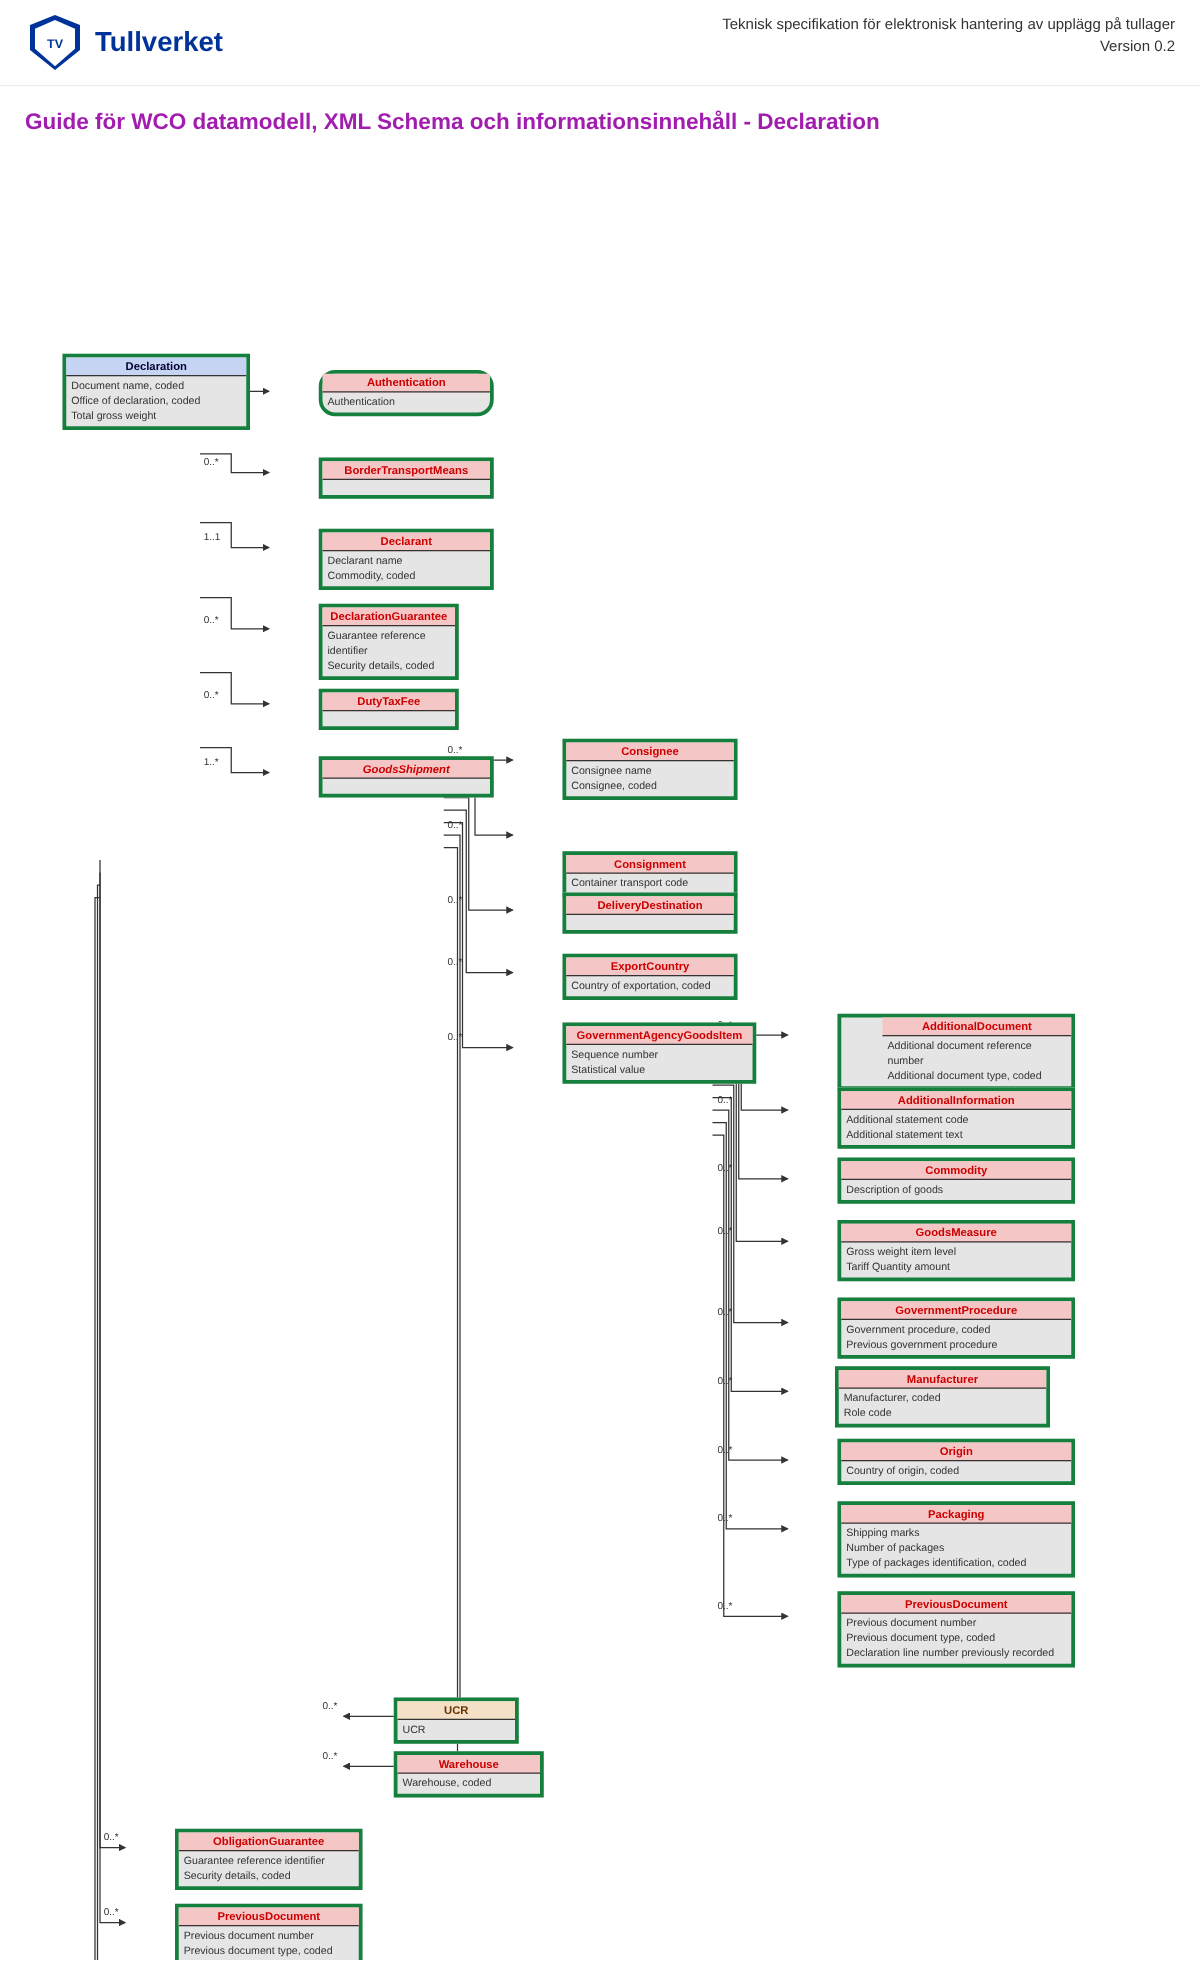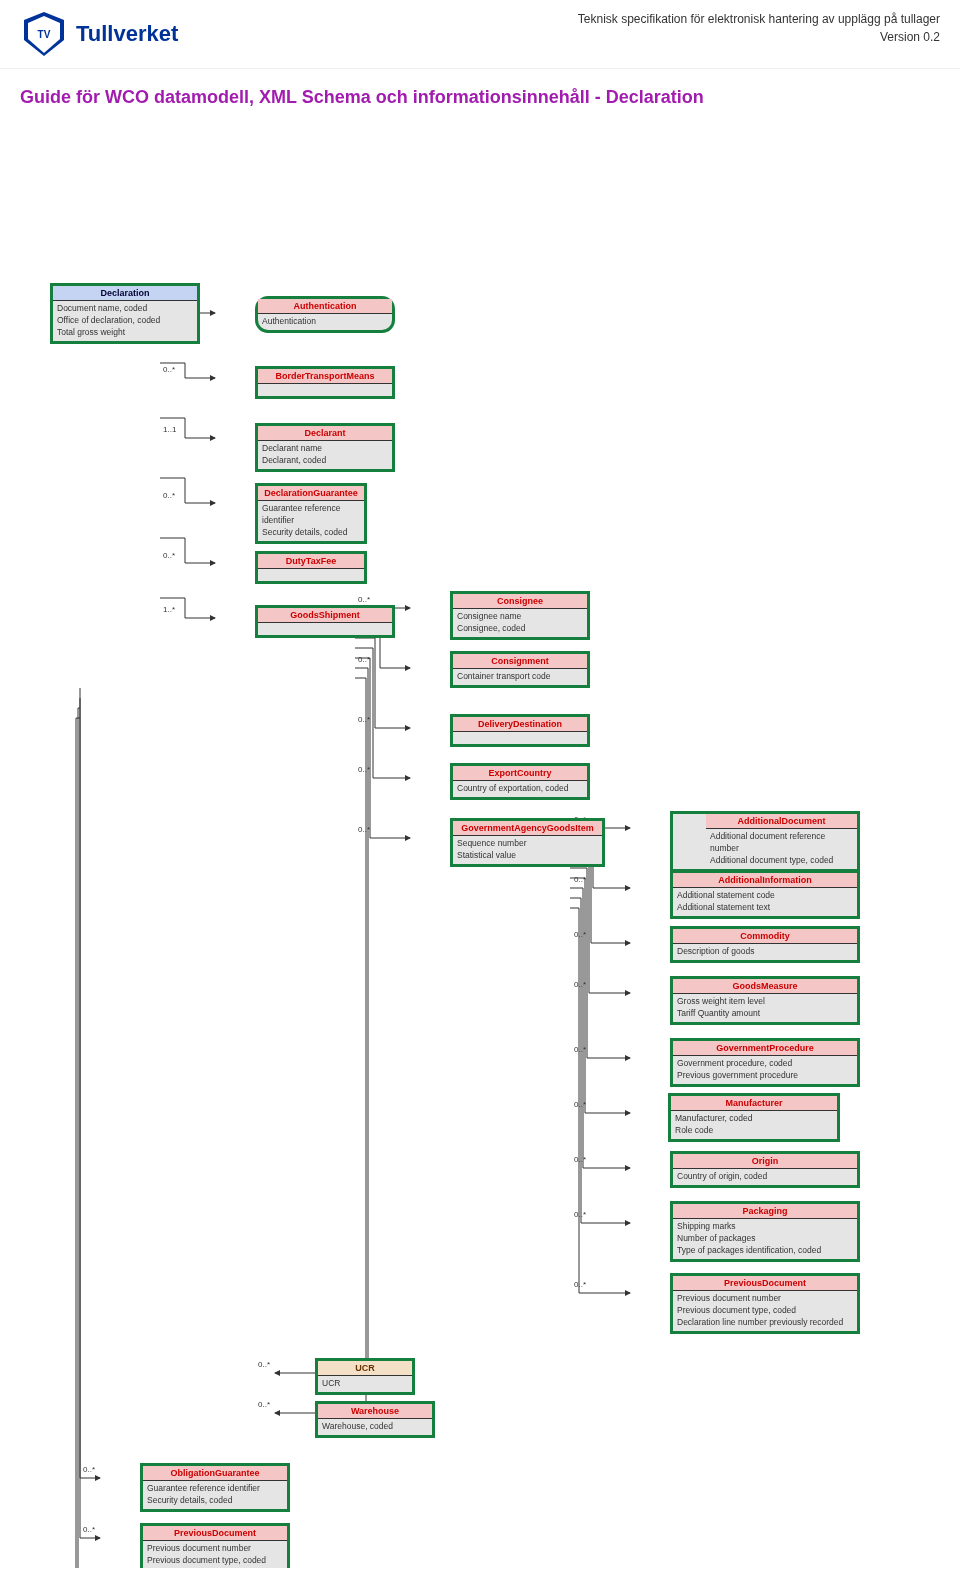--- a/index.html
+++ b/index.html
@@ -243,51 +243,51 @@
 
   <div class="uml-box" style="left:215px; top:248px; width:140px;">
     <div class="box-title">BorderTransportMeans</div>
     <div class="box-attrs" style="height:12px;"></div>
   </div>
 
   <div class="uml-box" style="left:215px; top:305px; width:140px;">
     <div class="box-title">Declarant</div>
     <div class="box-attrs">
       <div>Declarant name</div>
-      <div>Declarant, coded</div>
+      <div>Commodity, coded</div>
     </div>
   </div>
 
   <div class="uml-box" style="left:215px; top:365px; width:112px;">
     <div class="box-title">DeclarationGuarantee</div>
     <div class="box-attrs">
       <div>Guarantee reference identifier</div>
       <div>Security details, coded</div>
     </div>
   </div>
 
   <div class="uml-box" style="left:215px; top:433px; width:112px;">
     <div class="box-title">DutyTaxFee</div>
     <div class="box-attrs" style="height:12px;"></div>
   </div>
 
-  <div class="uml-box" style="left:215px; top:487px; width:140px;">
+  <div class="uml-box" style="left:215px; top:487px; width:140px;font-style:italic;">
     <div class="box-title">GoodsShipment</div>
     <div class="box-attrs" style="height:12px;"></div>
   </div>
 
   <div class="uml-box" style="left:410px; top:473px; width:140px;">
     <div class="box-title">Consignee</div>
     <div class="box-attrs">
       <div>Consignee name</div>
       <div>Consignee, coded</div>
     </div>
   </div>
 
-  <div class="uml-box" style="left:410px; top:533px; width:140px;">
+  <div class="uml-box" style="left:410px; top:563px; width:140px;">
     <div class="box-title">Consignment</div>
     <div class="box-attrs">
       <div>Container transport code</div>
     </div>
   </div>
 
   <div class="uml-box" style="left:410px; top:596px; width:140px;">
     <div class="box-title">DeliveryDestination</div>
     <div class="box-attrs" style="height:12px;"></div>
   </div>

